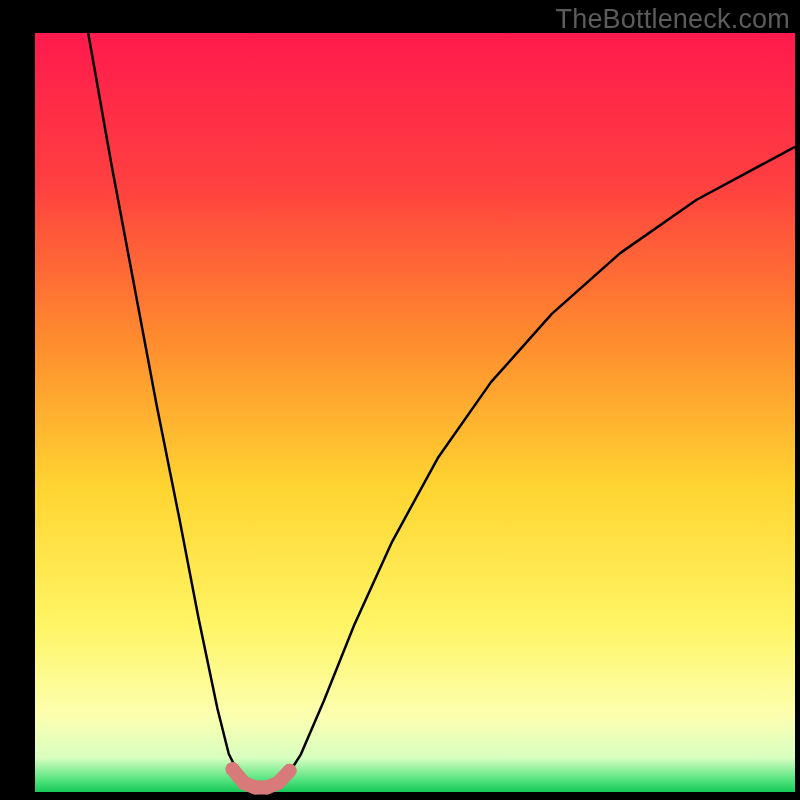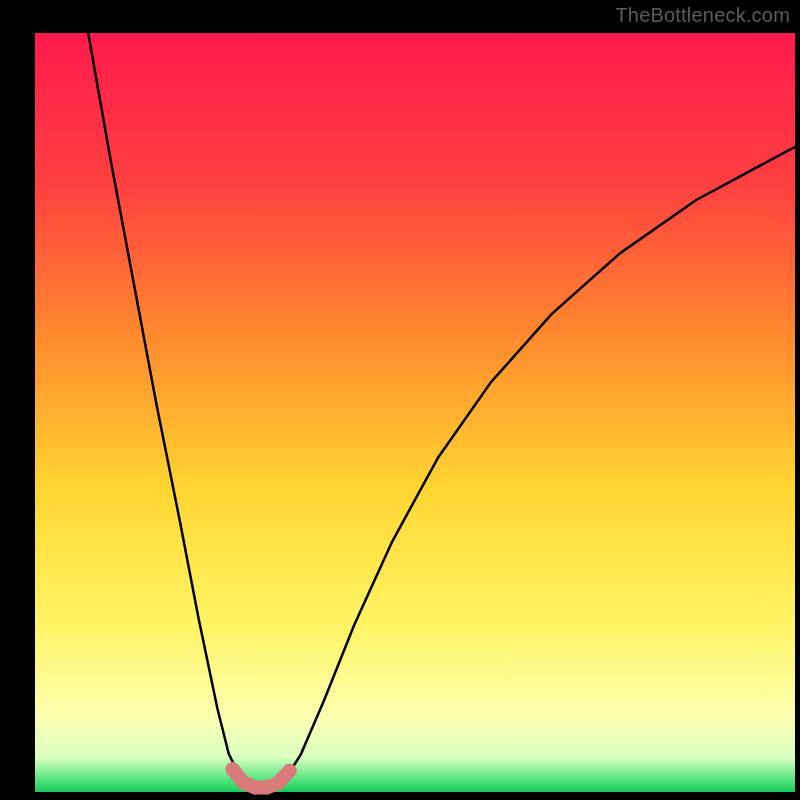--- a/index.html
+++ b/index.html
@@ -16,21 +16,21 @@
     left: 0; top: 0;
     width: 800px;
     height: 800px;
     background: #000;
   }
   .watermark {
     position: absolute;
     top: 4px;
     right: 10px;
     color: #5c5c5c;
-    font-size: 20px;
+    font-size: 27px;
     font-weight: 500;
     letter-spacing: 0.2px;
     user-select: none;
   }
   svg {
     position: absolute;
     left: 0;
     top: 0;
   }
 </style>

